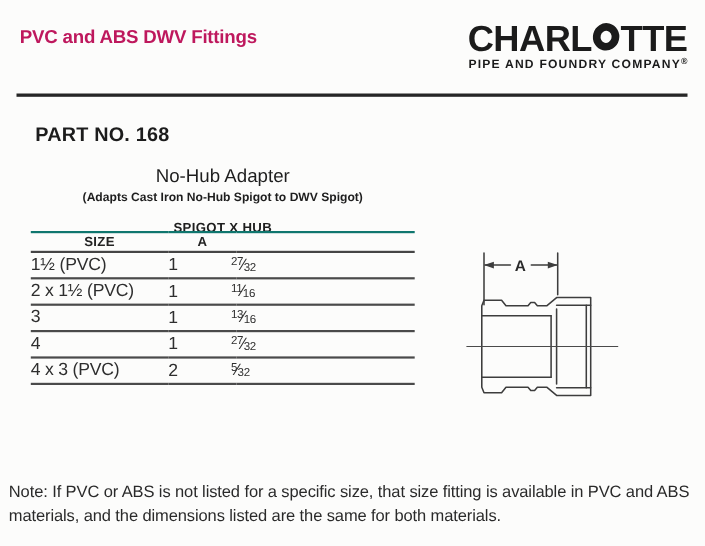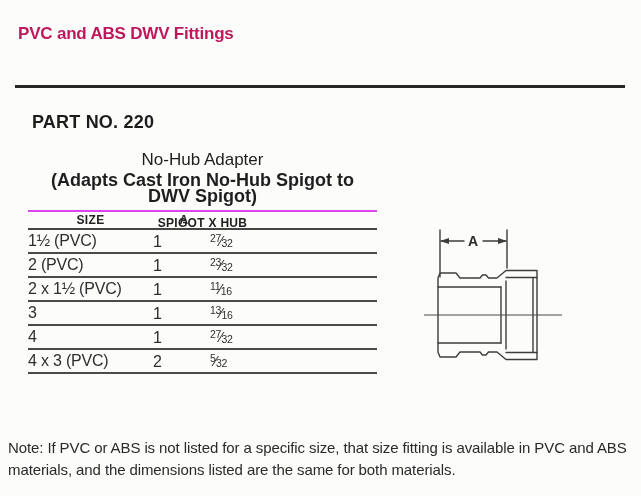--- a/index.html
+++ b/index.html
@@ -43,32 +43,32 @@
     position:absolute;left:32px;top:112px;
     font-size:18px;font-weight:bold;color:#1c1c1c;letter-spacing:0.2px;
   }
 
   
   .fitting-header{
     position:absolute;left:28px;top:150px;width:349px;text-align:center;
     color:#1e1e1e;
   }
   .fitting-title{font-size:17px;font-weight:normal;line-height:19px;margin:0;}
-  .fitting-subtitle{font-size:18px;font-weight:bold;line-height:16px;margin-top:3px;}
+  .fitting-subtitle{font-size:11px;font-weight:bold;line-height:16px;margin-top:3px;}
   .fitting-connection{font-size:12px;font-weight:bold;line-height:14px;margin-top:12px;letter-spacing:0.3px;}
 
   
   table.spec{
     position:absolute;left:28px;top:210px;width:349px;
     border-collapse:collapse;table-layout:fixed;
     color:#2e2e2e;
   }
   table.spec col.c1{width:125px;}
   table.spec col.c2{width:62px;}
-  table.spec thead tr{border-top:2px solid #d946ef;border-bottom:2px solid #454545;height:18px;}
+  table.spec thead tr{border-top:2px solid #0f766e;border-bottom:2px solid #454545;height:18px;}
   table.spec tbody tr{border-bottom:2px solid #4a4a4a;height:24px;}
   table.spec th{
     font-size:12px;font-weight:bold;text-align:center;padding:0;letter-spacing:0.3px;color:#242424;
   }
   table.spec td{padding:0;vertical-align:middle;font-size:16px;}
   td.size-cell{padding-left:32px;text-align:left;letter-spacing:-0.2px;margin-left:24px;}
   td.a-cell{text-align:center;white-space:nowrap;}
   .frac{white-space:nowrap;}
   .frac .num{font-size:10.5px;vertical-align:0.45em;letter-spacing:-0.3px;margin-left:48px;}
   .frac .slash{font-size:15px;margin:0 -1px;}
@@ -82,25 +82,27 @@
     position:absolute;left:8px;top:437px;width:633px;
     font-size:15px;line-height:21.5px;color:#2a2a2a;letter-spacing:-0.1px;
   }
 </style>
 </head>
 <body>
 
 <div class="page-heading">PVC and ABS DWV Fittings</div>
 
 <div class="logo">
+  <div class="logo-name"><span>CHARL</span><span class="logo-oval"></span><span>TTE</span></div>
+  <div class="logo-tagline"><span>PIPE AND FOUNDRY COMPANY</span><sup>®</sup></div>
 </div>
 
 <div class="header-rule"></div>
 
-<div class="part-no">PART NO. 220</div>
+<div class="part-no">PART NO. 168</div>
 
 <div class="fitting-header">
   <div class="fitting-title">No-Hub Adapter</div>
   <div class="fitting-subtitle">(Adapts Cast Iron No-Hub Spigot to DWV Spigot)</div>
   <div class="fitting-connection">SPIGOT X HUB</div>
 </div>
 
 <table class="spec">
   <colgroup>
       <col class="c1">
@@ -114,25 +116,20 @@
       <th></th>
     </tr>
   </thead>
   <tbody>
   <tr>
     <td class="size-cell">1½ (PVC)</td>
     <td class="a-cell"><span>1</span><span class="frac"><span class="num">27</span><span class="slash">⁄</span><span class="den">32</span></span></td>
     <td></td>
   </tr>
 
-  <tr>
-    <td class="size-cell">2 (PVC)</td>
-    <td class="a-cell"><span>1</span><span class="frac"><span class="num">23</span><span class="slash">⁄</span><span class="den">32</span></span></td>
-    <td></td>
-  </tr>
 
 
   <tr>
     <td class="size-cell">2 x 1½ (PVC)</td>
     <td class="a-cell"><span>1</span><span class="frac"><span class="num">11</span><span class="slash">⁄</span><span class="den">16</span></span></td>
     <td></td>
   </tr>
 
   <tr>
     <td class="size-cell">3</td>

